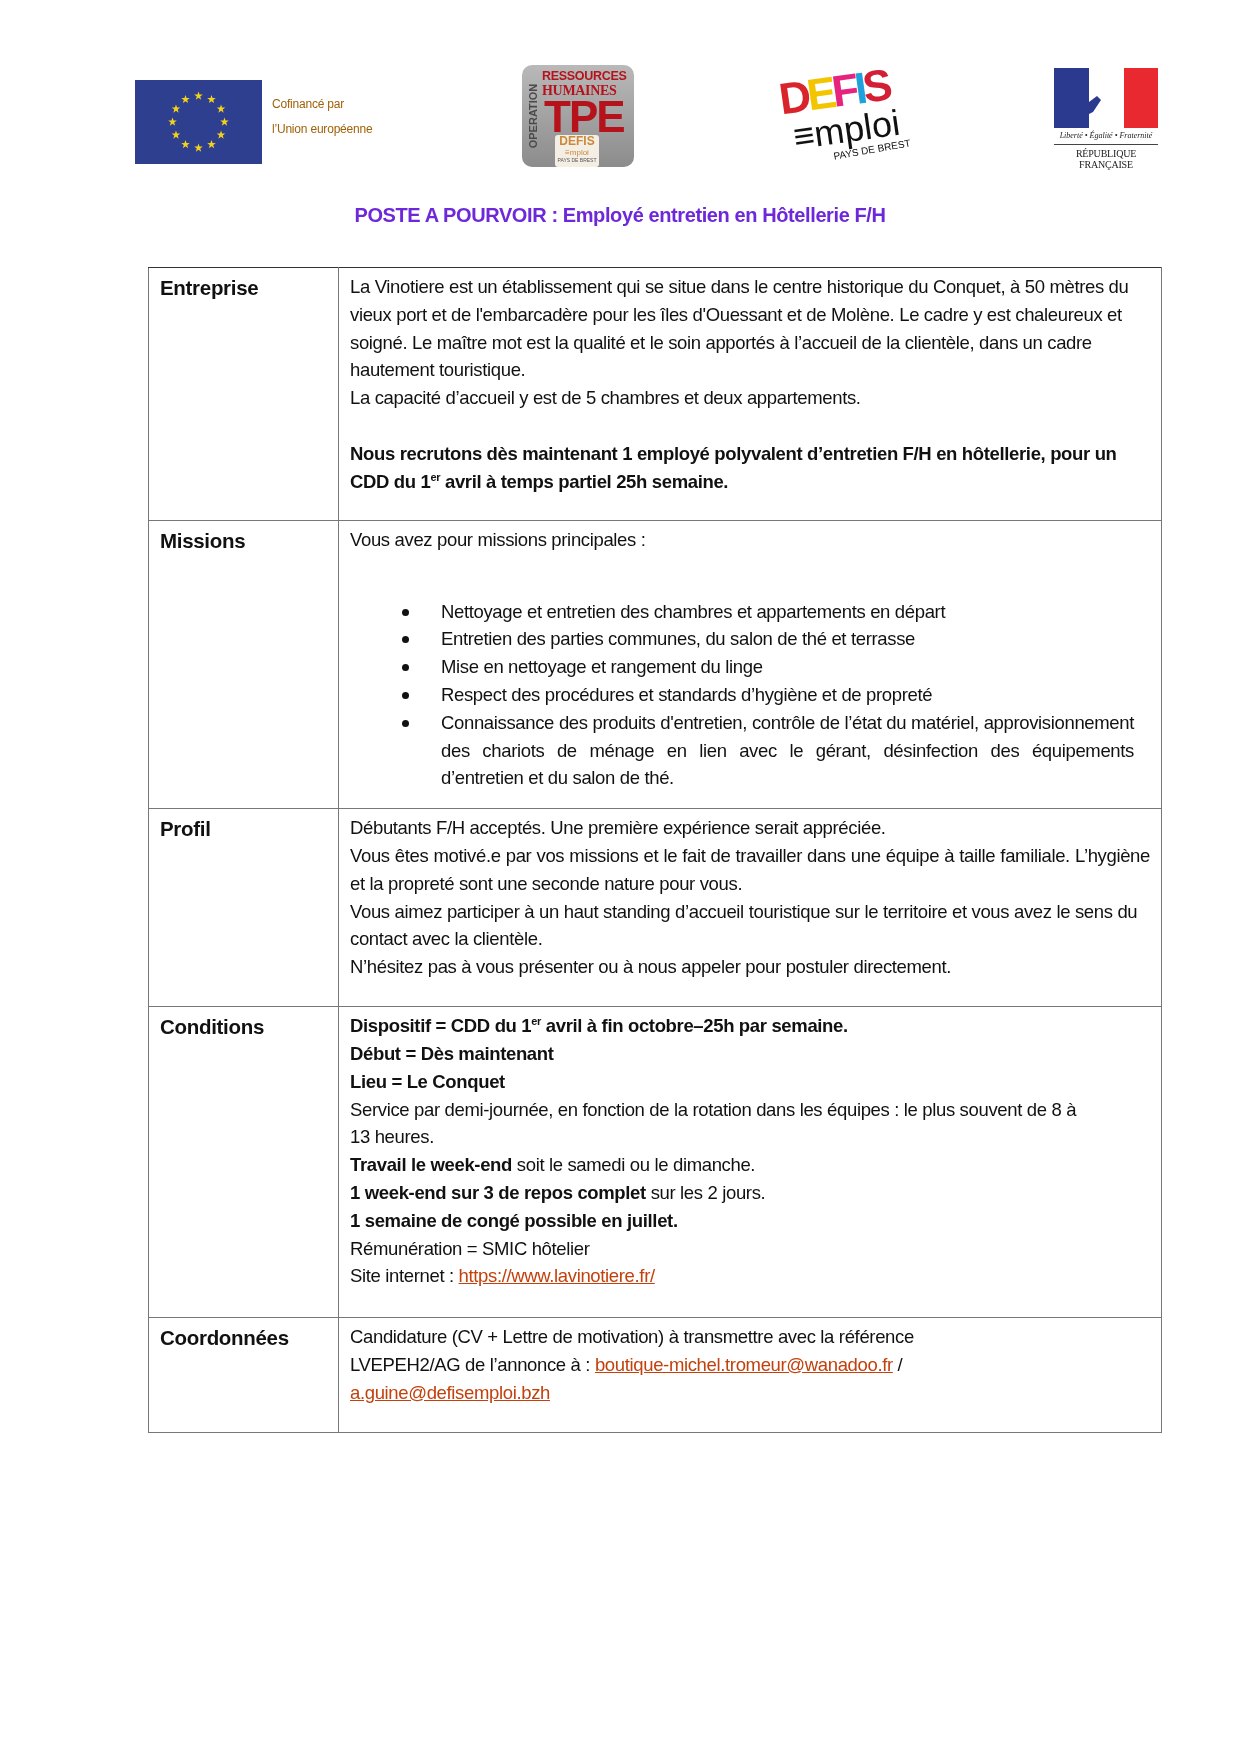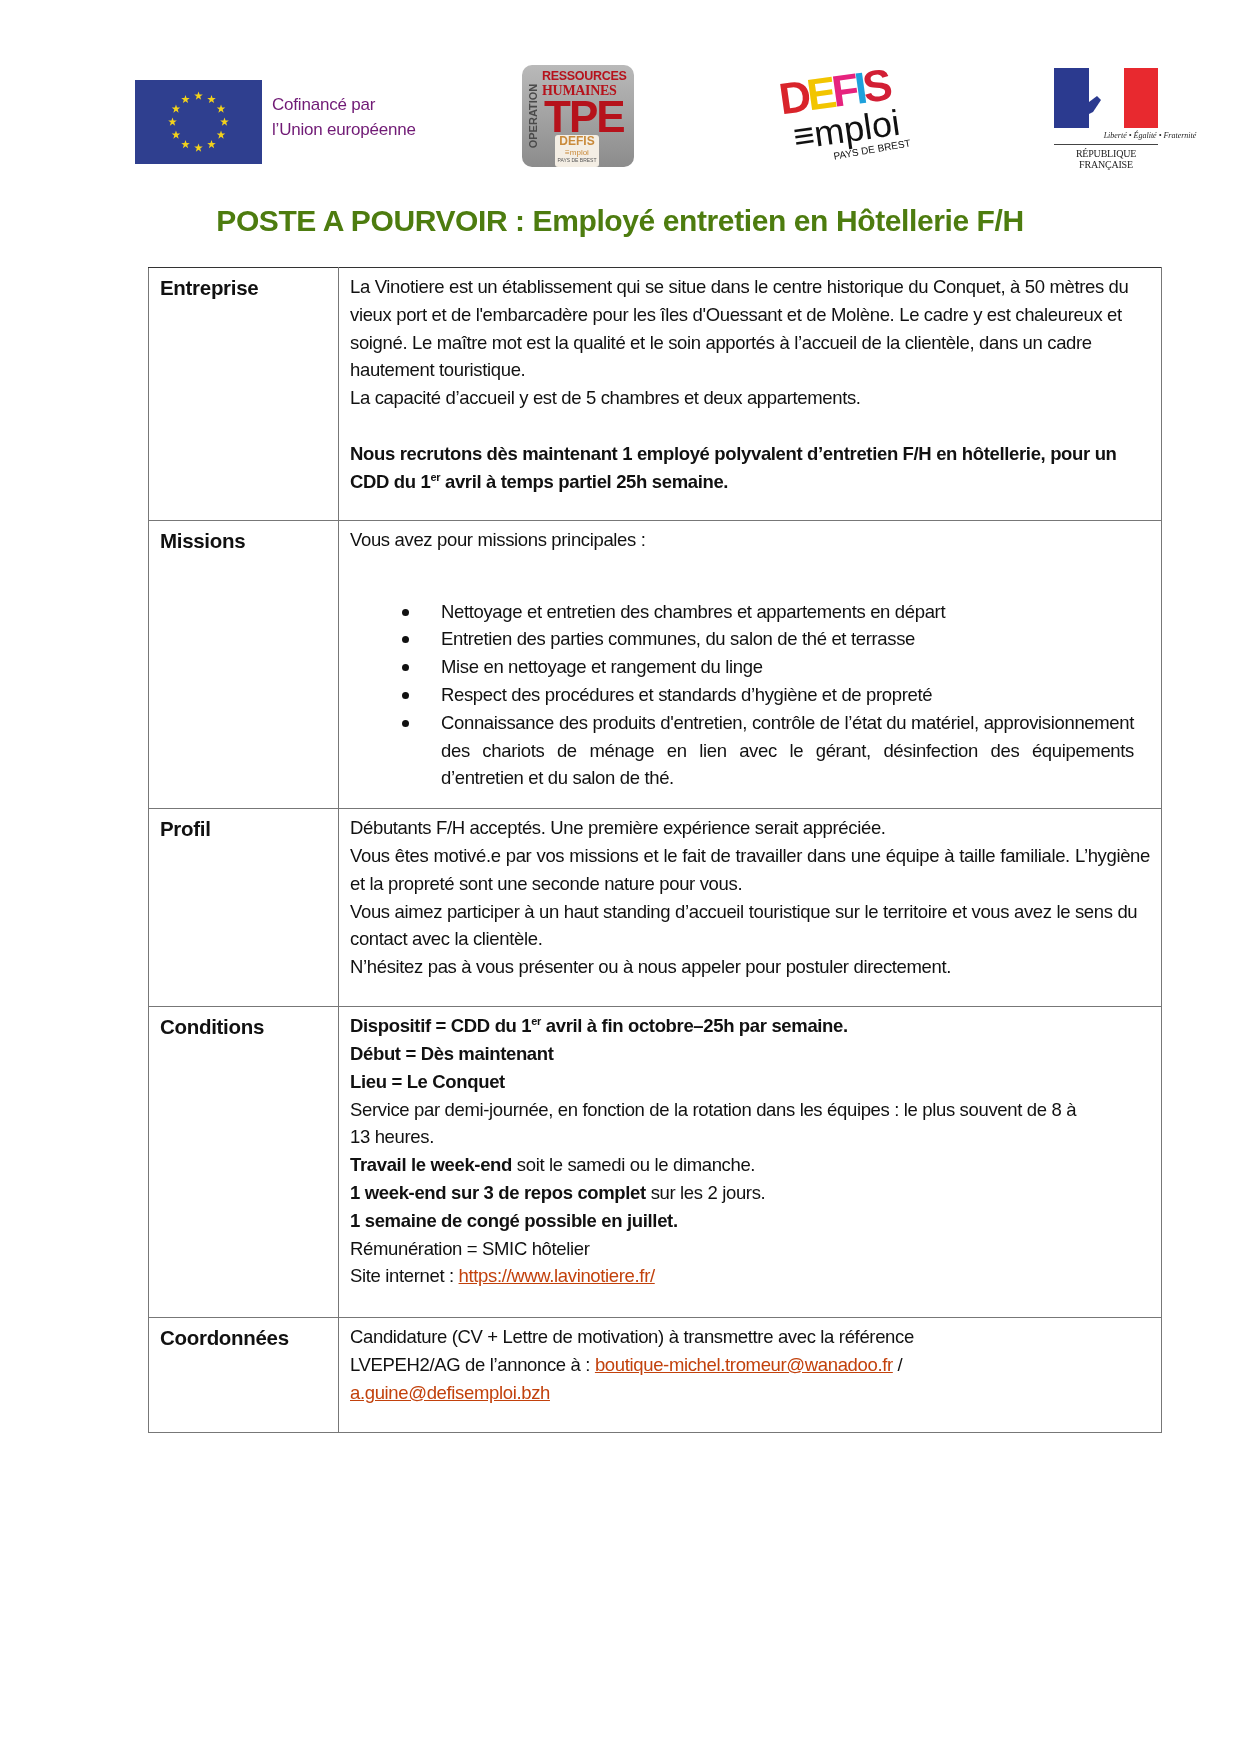--- a/index.html
+++ b/index.html
@@ -3,21 +3,21 @@
 <meta charset="utf-8">
 <style>
   html, body { margin: 0; padding: 0; background: #ffffff; }
   body { width: 1240px; height: 1753px; position: relative; overflow: hidden;
          font-family: "Liberation Sans Narrow", "Liberation Sans", sans-serif; color: #111; }
   .abs { position: absolute; }
 
   
   .eu-flag { left: 135px; top: 80px; width: 127px; height: 84px; background: #2f3f8f; }
   .eu-flag svg { display: block; }
-  .eu-text { left: 272px; top: 92px; font-size: 17px; line-height: 25px; color: #701a75;
+  .eu-text { left: 272px; top: 92px; font-size: 12px; line-height: 25px; color: #a16207;
              font-family: "Liberation Sans", sans-serif; letter-spacing: -0.2px; }
 
   .tpe-logo { left: 522px; top: 65px; width: 112px; height: 102px; border-radius: 10px;
               background: linear-gradient(180deg, #b9b9b9 0%, #8c8c8c 100%); overflow: hidden; }
   .tpe-vert { position: absolute; left: 4px; top: 6px; width: 14px; height: 90px; }
   .tpe-vert span { position: absolute; left: 50%; top: 50%; transform: translate(-50%, -50%) rotate(-90deg);
                    white-space: nowrap; font-size: 11px; font-weight: bold; color: #4a4a4a;
                    font-family: "Liberation Sans", sans-serif; }
   .tpe-r1 { position: absolute; left: 20px; top: 4px; font-size: 12.5px; font-weight: bold; color: #b6121b;
             font-family: "Liberation Sans", sans-serif; letter-spacing: -0.3px; }
@@ -39,28 +39,28 @@
                   color: #111; font-family: "Liberation Sans Narrow", "Liberation Sans", sans-serif; line-height: 36px; }
   .defis-pays { position: absolute; left: 58px; top: 82px; transform: rotate(-10deg); font-size: 10px;
                 color: #111; font-family: "Liberation Sans", sans-serif; }
 
   .rf-logo { left: 1052px; top: 68px; width: 108px; height: 100px; }
   .rf-flag { position: absolute; left: 2px; top: 0; width: 104px; height: 60px; display: flex; }
   .rf-flag .b { flex: 1; background: #2b3a8f; }
   .rf-flag .w { flex: 1; background: #ffffff; }
   .rf-flag .r { flex: 1; background: #e8292f; }
   .rf-motto { position: absolute; left: 0; top: 63px; width: 108px; text-align: center; font-size: 8px;
-              font-style: italic; color: #222; font-family: "Liberation Serif", serif; margin-left: 44px; }
+              font-style: italic; color: #222; font-family: "Liberation Serif", serif; }
   .rf-line { position: absolute; left: 2px; top: 76px; width: 104px; height: 1px; background: #444; }
   .rf-name { position: absolute; left: 0; top: 80px; width: 108px; text-align: center; font-size: 10px;
              color: #222; font-family: "Liberation Serif", serif; letter-spacing: -0.2px; }
 
   
-  .title { left: 0; top: 204px; width: 1240px; text-align: center; font-size: 30px; font-weight: bold;
-           font-family: "Liberation Sans", sans-serif; letter-spacing: -0.4px; color: #4d7c0f; }
+  .title { left: 0; top: 204px; width: 1240px; text-align: center; font-size: 20px; font-weight: bold;
+           font-family: "Liberation Sans", sans-serif; letter-spacing: -0.4px; color: #6d28d9; }
 
   
   .job-table { position: absolute; left: 148px; top: 267px; width: 1014px; border-collapse: collapse; }
   .job-table td { border: 1.5px solid #777; vertical-align: top; padding: 0; }
   .job-table tr:first-child td { border-top: 1.5px solid #333; }
   .label-cell { width: 189px; }
   .label { display: block; padding: 6px 11px 0 11px; font-size: 20.5px; font-weight: bold;
            font-family: "Liberation Sans", sans-serif; letter-spacing: -0.3px; line-height: 28px; }
   .content-cell { padding: 5px 11px 0 11px !important; font-size: 18.5px; line-height: 27.8px;
                   font-family: "Liberation Sans", sans-serif; letter-spacing: -0.35px; color: #111; }

